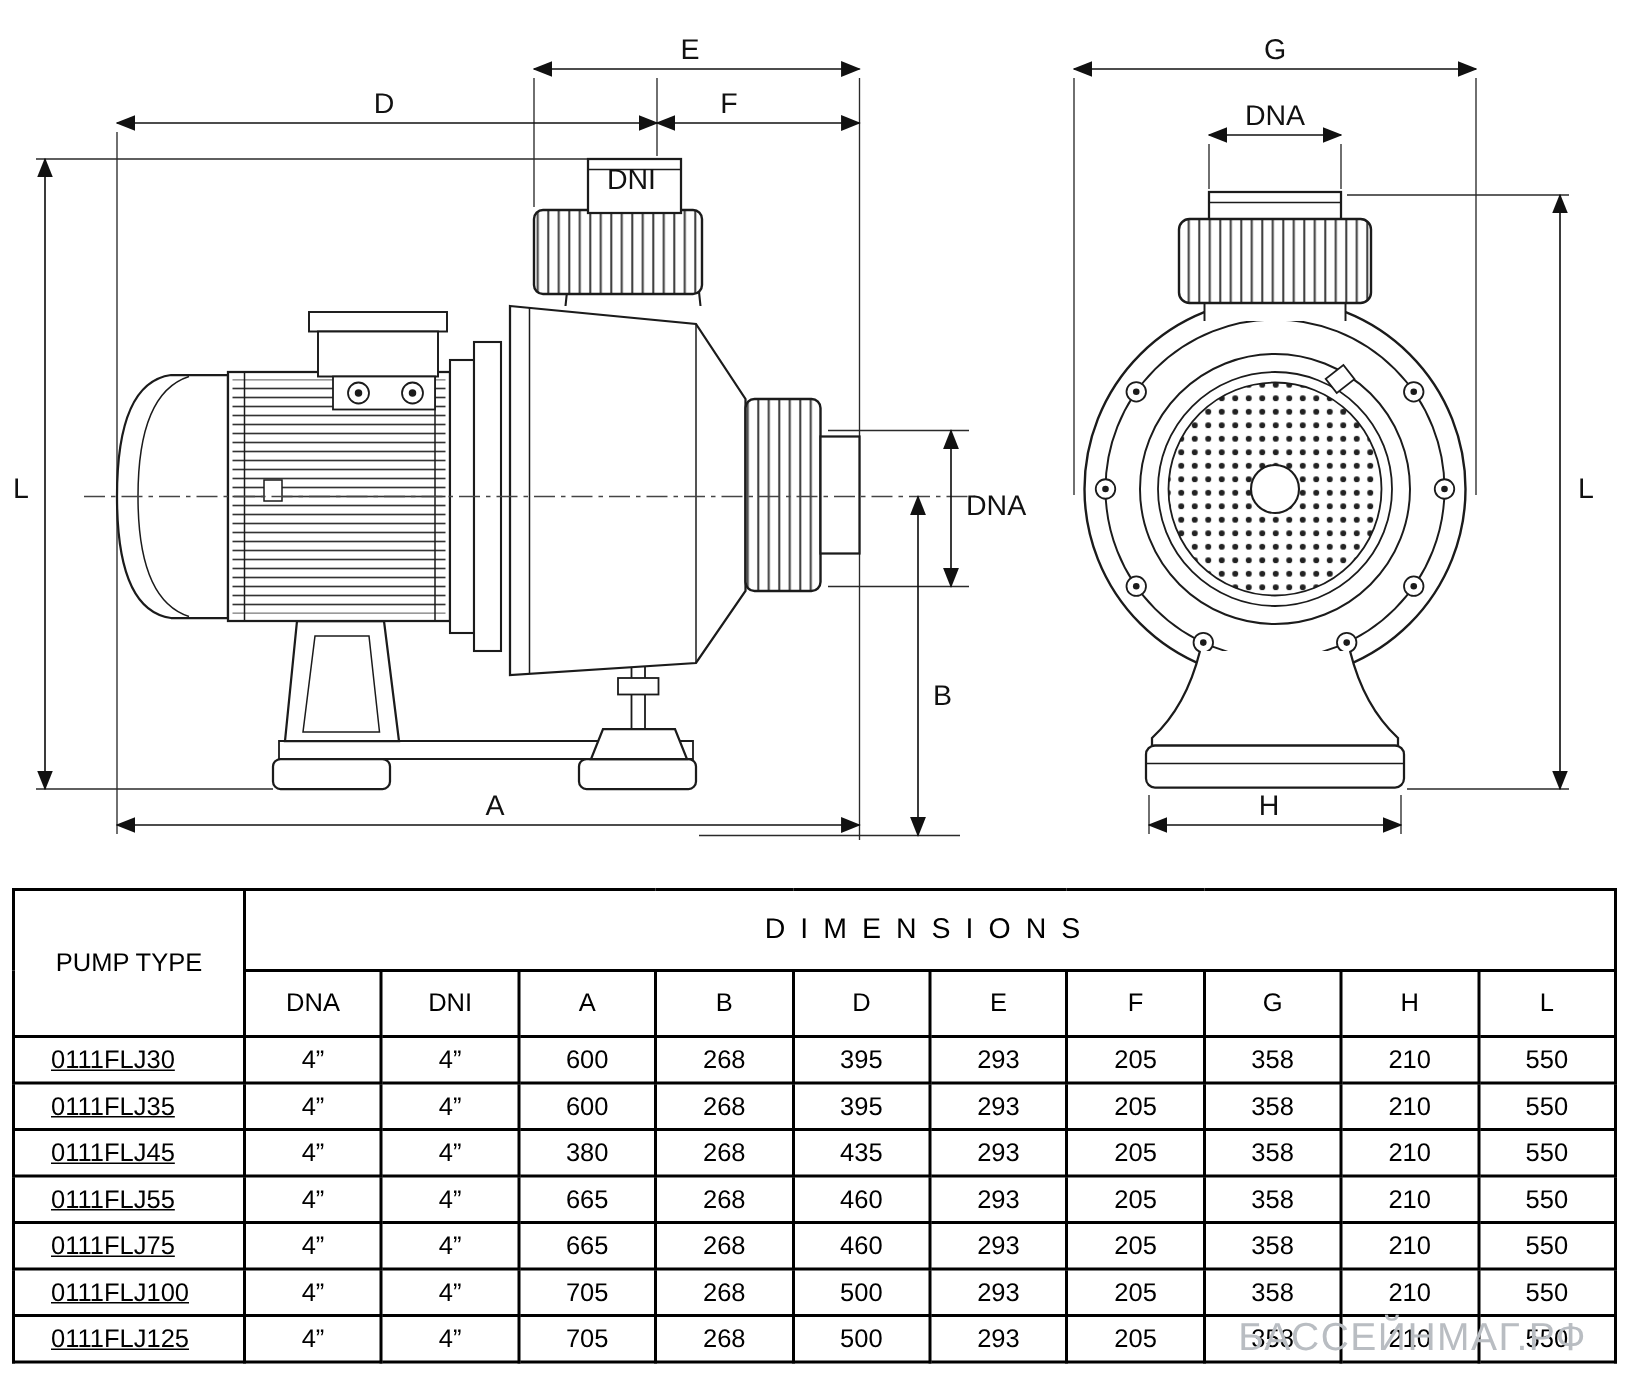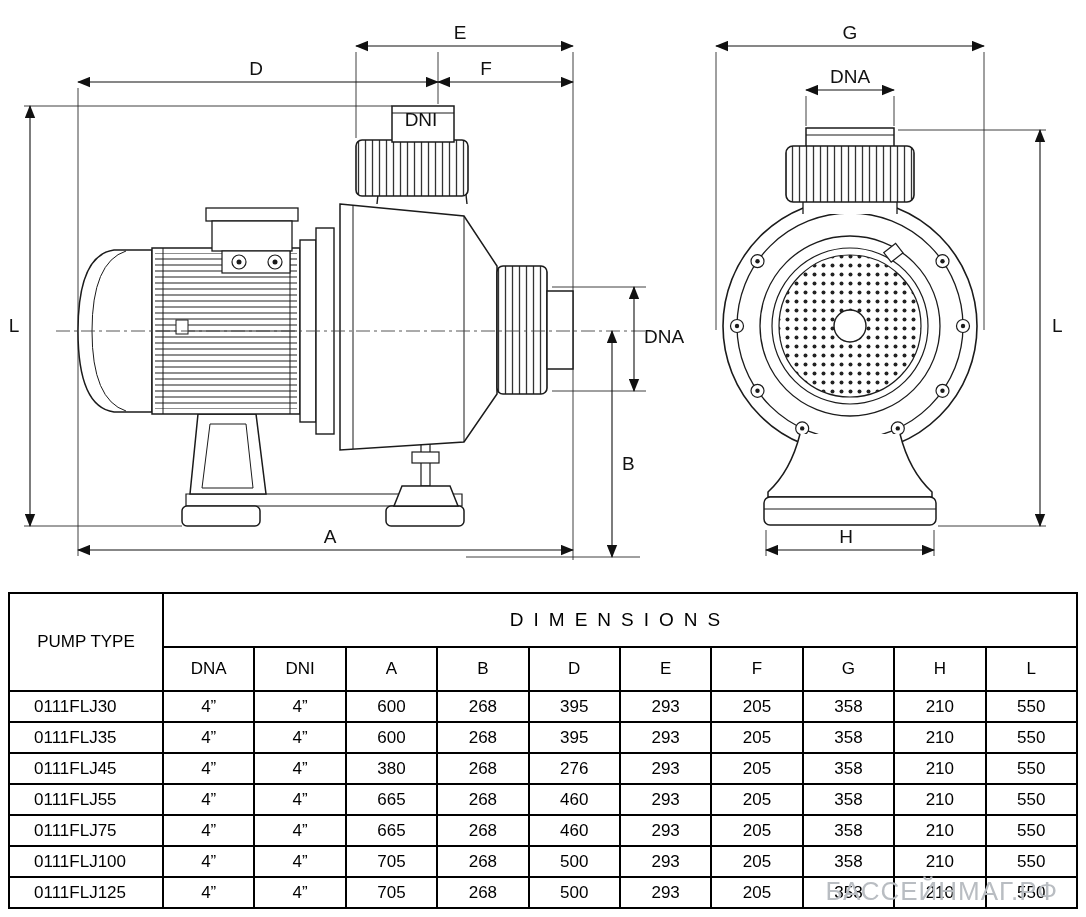--- a/index.html
+++ b/index.html
@@ -23,21 +23,21 @@
   }
   .dims-table th, .dims-table td {
     border:2px solid #000; text-align:center;
     font-size:17px; font-weight:400; overflow:hidden; white-space:nowrap;
   }
   .dims-table thead tr.hr1 th { height:54px; }
   .dims-table thead tr.hr2 th { height:44px; }
   .dims-table tbody td { height:31px; }
   th.pt-head { width:154px; font-size:17px; }
   th.dims-head { font-size:19px; letter-spacing:10px; }
-  td.pt-cell { text-align:left; padding-left:24px; }
+  td.pt-cell { text-align:left; padding-left:24px;text-decoration:underline; }
   .watermark {
     position:absolute; right:28px; bottom:10px;
     color:#b9bdc2; font-size:26px; letter-spacing:1px;
     pointer-events:none; z-index:5;
   }
 </style>
 </head>
 <body>
 
 <svg class="drawing" width="1086" height="588" viewBox="0 0 1086 588" xmlns="http://www.w3.org/2000/svg">
@@ -265,21 +265,21 @@
         <td>358</td>
         <td>210</td>
         <td>550</td>
       </tr>
       <tr>
         <td class="pt-cell">0111FLJ45</td>
         <td>4”</td>
         <td>4”</td>
         <td>380</td>
         <td>268</td>
-        <td>276</td>
+        <td>435</td>
         <td>293</td>
         <td>205</td>
         <td>358</td>
         <td>210</td>
         <td>550</td>
       </tr>
       <tr>
         <td class="pt-cell">0111FLJ55</td>
         <td>4”</td>
         <td>4”</td>

